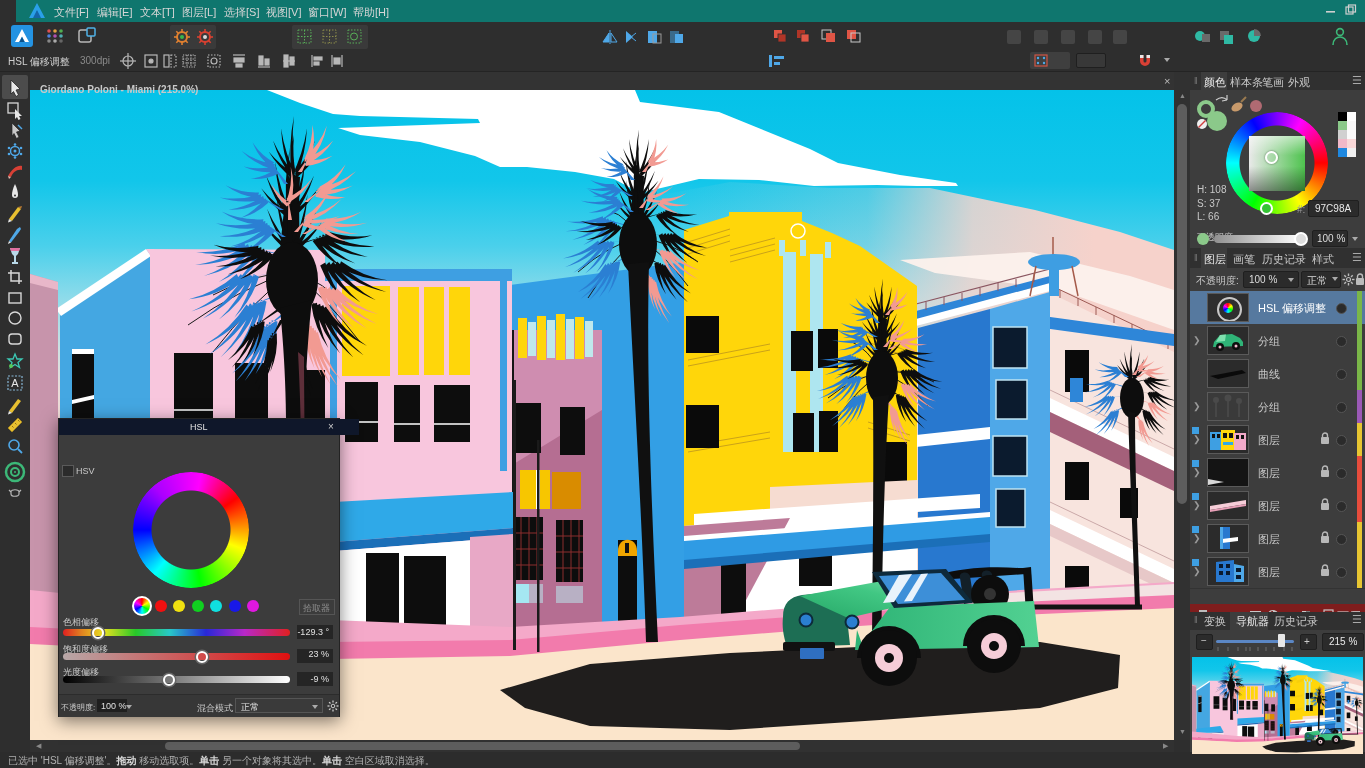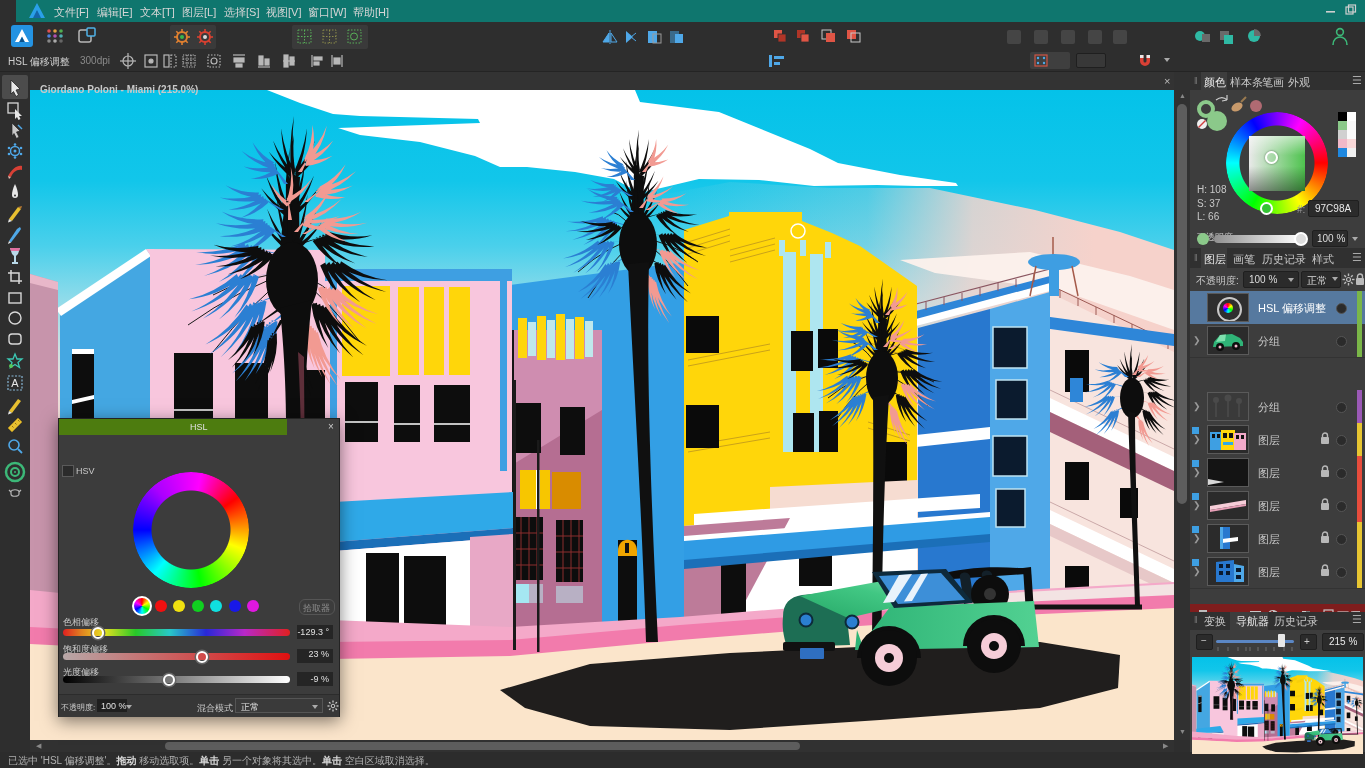--- a/index.html
+++ b/index.html
@@ -809,20 +809,31 @@
           <circle cx="10" cy="17" r="4" fill="#0d0d0d"></circle>
           <circle cx="26" cy="16" r="4" fill="#0d0d0d"></circle>
           <circle cx="10" cy="17" r="1.5" fill="#f2b8cc"></circle>
           <circle cx="26" cy="16" r="1.5" fill="#f2b8cc"></circle>
         </svg>
       </div>
       <span class="abs" style="left:68px;top:10px;color:#c8c8c8;">分组</span>
       <div class="abs" style="left:146px;top:12px;width:9px;height:9px;border-radius:50%;background:#2b2b2b;border:1px solid #555;"></div>
       <div class="abs" style="left:167px;top:0;width:5px;height:33px;background:#7ab648;"></div>
     </div>
+<div class="abs" style="left:0;top:285px;width:175px;height:33px;background:#3d3d3d;border-bottom:1px solid #333;">
+      <div class="abs" style="left:18px;top:3px;width:40px;height:27px;outline:1px solid #5a5a5a;overflow:hidden;">
+        <div class="abs" style="left:0;top:0;width:40px;height:27px;background:#2b2b2b;"></div>
+        <svg class="abs" style="left:0;top:0" width="40" height="27" viewBox="0 0 40 27">
+          <path d="M2,16 L34,10 L38,13 L10,19 Z" fill="#0a0a0a"></path>
+        </svg>
+      </div>
+      <span class="abs" style="left:68px;top:10px;color:#c8c8c8;">曲线</span>
+      <div class="abs" style="left:146px;top:12px;width:9px;height:9px;border-radius:50%;background:#2b2b2b;border:1px solid #555;"></div>
+      <div class="abs" style="left:167px;top:0;width:5px;height:33px;background:#7ab648;"></div>
+    </div>
 <div class="abs" style="left:0;top:318px;width:175px;height:33px;background:#3d3d3d;border-bottom:1px solid #333;">
       <span class="abs" style="left:3px;top:11px;color:#999;font-size:9px;">❯</span>
       <div class="abs" style="left:18px;top:3px;width:40px;height:27px;outline:1px solid #5a5a5a;overflow:hidden;">
         <div class="abs" style="left:0;top:0;width:40px;height:27px;background:#3a3a3a;"></div>
         <svg class="abs" style="left:0;top:0" width="40" height="27" viewBox="0 0 40 27">
           <g stroke="#555" stroke-width="1">
             <line x1="8" y1="8" x2="8" y2="24"></line>
             <line x1="20" y1="6" x2="20" y2="24"></line>
             <line x1="31" y1="9" x2="31" y2="24"></line>
           </g>
@@ -1009,35 +1020,35 @@
         <span style="position:absolute;left:6px;top:2px;color:#e8e8e8;">215 %</span>
       </div>
 </div>
 <div class="abs" style="left:2px;top:585px;width:171px;height:97px;overflow:hidden;background:#888;">
   <svg width="171" height="97" viewBox="0 0 1144 650" preserveAspectRatio="none">
         <use href="#art"></use>
       </svg>
 </div>
 </div>
 <div class="abs" style="left:58px;top:418px;width:282px;height:299px;background:#3c3c3c;border:1px solid #232323;box-shadow:0 4px 16px rgba(0,0,0,0.5);box-sizing:border-box;font-size:9px;color:#c8c8c8;">
-  <div class="abs" style="left:0;top:0;width:228px;height:16px;background:#4d7c0f;">
+  <div class="abs" style="left:0;top:0;width:300px;height:16px;background:#0f172a;">
     <span style="position:absolute;left:131px;top:3px;color:#e0e0e0;">HSL</span>
     <span style="position:absolute;left:269px;top:2px;color:#ccc;font-size:10px;">×</span>
   </div>
   <div class="abs" style="left:3px;top:46px;width:10px;height:10px;background:#2b2b2b;border:1px solid #5a5a5a;"></div>
   <span class="abs" style="left:17px;top:47px;">HSV</span>
   <div class="abs" style="left:74px;top:53px;width:116px;height:116px;border-radius:58px;background:conic-gradient(from 10deg,#f0f,#f00 45deg,#ff0 100deg,#0f0 160deg,#0ff 210deg,#00f 260deg,#a0f 310deg,#f0f 360deg);-webkit-mask:radial-gradient(circle,transparent 39px,#000 40px);mask:radial-gradient(circle,transparent 39px,#000 40px);"></div>
   <div class="abs" style="left:73px;top:177px;width:20px;height:20px;border-radius:50%;background:conic-gradient(#f00,#ff0,#0f0,#0ff,#00f,#f0f,#f00);border:2px solid #fff;box-sizing:border-box;"></div>
   <div class="abs" style="left:96px;top:181px;width:12px;height:12px;border-radius:50%;background:#f01010;"></div>
   <div class="abs" style="left:114px;top:181px;width:12px;height:12px;border-radius:50%;background:#f0e010;"></div>
   <div class="abs" style="left:133px;top:181px;width:12px;height:12px;border-radius:50%;background:#10d020;"></div>
   <div class="abs" style="left:151px;top:181px;width:12px;height:12px;border-radius:50%;background:#10e0e0;"></div>
   <div class="abs" style="left:170px;top:181px;width:12px;height:12px;border-radius:50%;background:#1818e8;"></div>
   <div class="abs" style="left:188px;top:181px;width:12px;height:12px;border-radius:50%;background:#e018e0;"></div>
-  <div class="abs" style="left:240px;top:180px;width:34px;height:14px;border:1px solid #555;border-radius:6px;white-space:nowrap;">
+  <div class="abs" style="left:240px;top:180px;width:34px;height:14px;border:1px solid #555;border-radius:0;white-space:nowrap;">
       <span style="position:absolute;left:3px;top:2px;color:#8a8a8a;">拾取器</span>
     </div>
   <span class="abs" style="left:4px;top:197px;">色相偏移</span>
   <div class="abs" style="left:4px;top:210px;width:227px;height:7px;border-radius:4px;background:linear-gradient(to right,#e02020,#e08020 8%,#e8e020 18%,#28c828 32%,#28c8c8 47%,#2828d8 63%,#b828c8 80%,#e02020 100%);"></div>
   <div class="abs" style="left:33px;top:208px;width:8px;height:8px;border:2px solid #fff;border-radius:50%;box-shadow:0 0 0 1.5px #666;"></div>
   <div class="abs" style="left:238px;top:206px;width:36px;height:14px;background:#252525;">
       <span style="position:absolute;right:4px;top:2px;color:#e0e0e0;">-129.3 °</span>
     </div>
   <span class="abs" style="left:4px;top:224px;">饱和度偏移</span>
   <div class="abs" style="left:4px;top:234px;width:227px;height:7px;border-radius:4px;background:linear-gradient(to right,#b8a8a8,#e01010);"></div>

